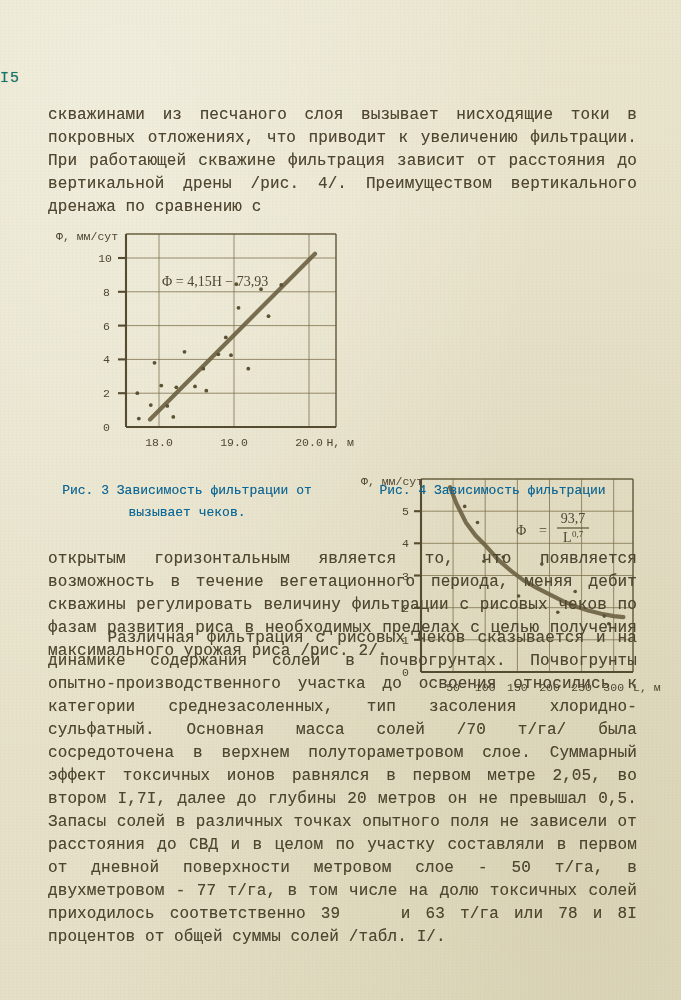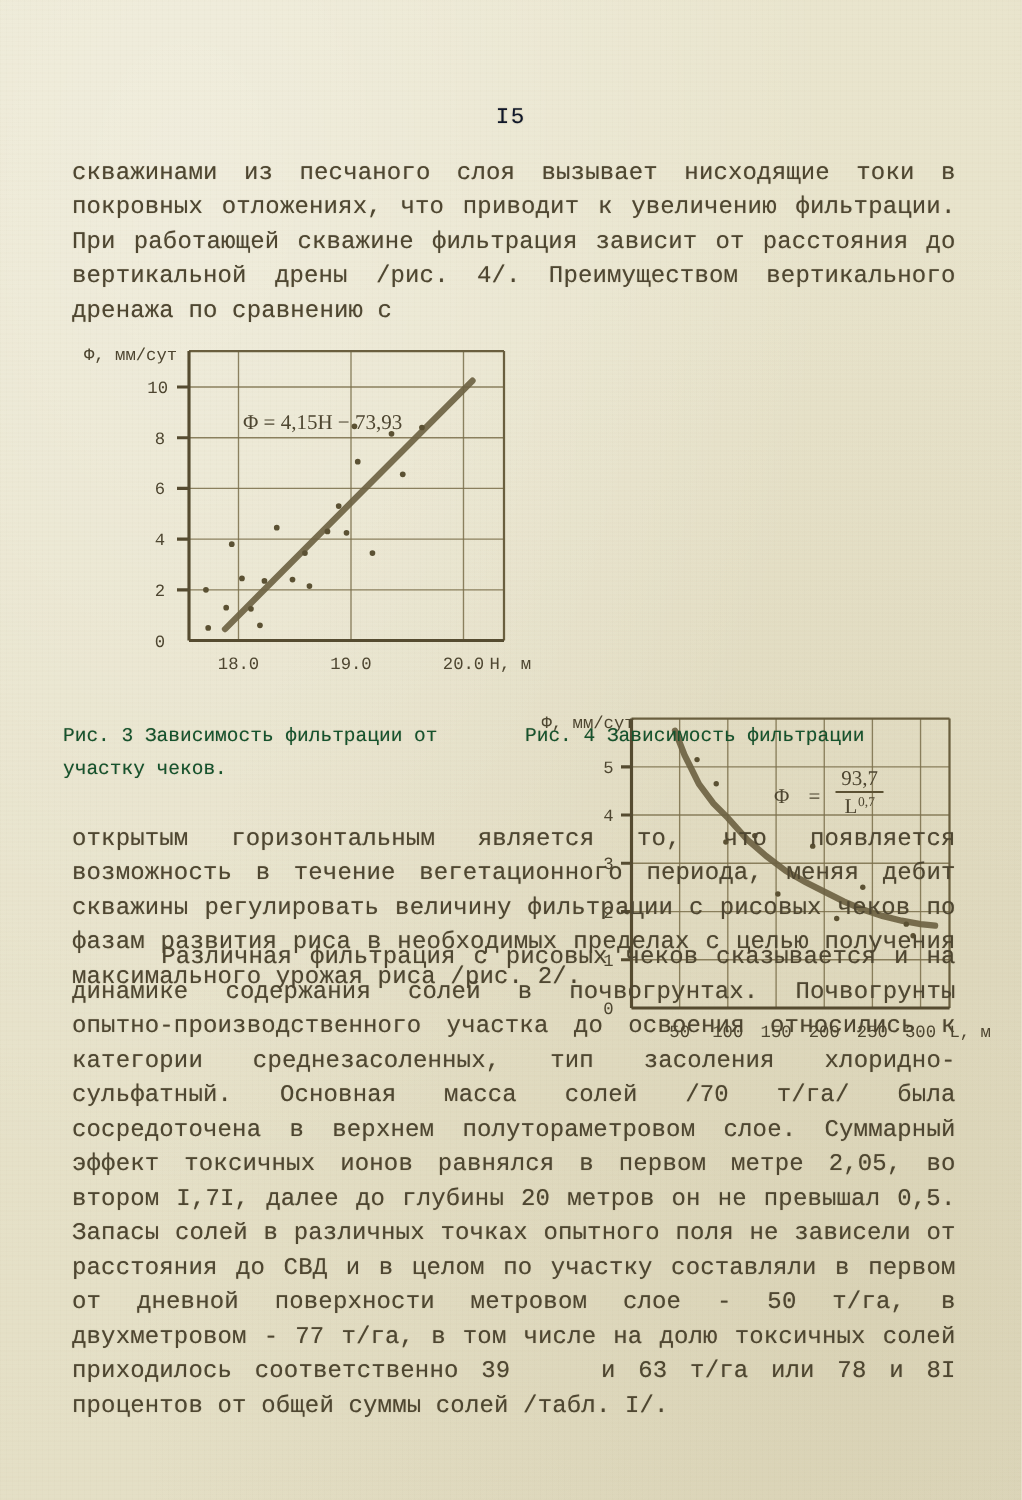--- a/index.html
+++ b/index.html
@@ -23,24 +23,24 @@
   .noise{
     position:absolute;inset:0;opacity:.30;pointer-events:none;z-index:1;
     background-image:
       repeating-linear-gradient(0deg, rgba(120,105,65,.05) 0 1px, rgba(0,0,0,0) 1px 3px),
       repeating-linear-gradient(90deg, rgba(120,105,65,.045) 0 1px, rgba(0,0,0,0) 1px 4px);
   }
   .page{position:absolute;inset:0;z-index:2;}
 
   .pageno{
     position:absolute;top:70px;left:0;right:0;
-    text-align:center;
+    text-align:left;
     font-family:"Liberation Mono", monospace;
     font-size:15px;letter-spacing:1px;
-    color:#0f172a;
+    color:#0f766e;
     text-shadow:0 0 1px rgba(90,80,50,.55);
   }
 
   .body-text{
     position:absolute;
     left:48px;right:44px;
     font-family:"Liberation Mono", monospace;
     font-size:16px;
     line-height:23px;
     color:#4e4631;
@@ -58,21 +58,22 @@
   .fig{position:absolute;top:0;}
   .fig1{left:38px;}
   .fig2{left:345px;}
 
   .plotwrap{position:relative;}
   svg{display:block;}
 
   .caption{
     position:absolute;
     font-family:"Liberation Mono", monospace;
-    font-size:13px;line-height:22px;color:#14532d;
+    font-size:13px;line-height:22px;color:#0369a1;
+    text-align:center;
     text-shadow:0 0 .6px rgba(85,75,45,.5);
   }
   .cap1{top:480px;left:42px;width:290px;}
   .cap2{top:480px;left:350px;width:285px;}
   .cap-l2{display:block;}
   .gridline{stroke:#7a6e4a;stroke-width:.9;opacity:.85;}
   .axisline{stroke:#554b30;stroke-width:2.1;}
   .frameline{stroke:#6a5f3f;stroke-width:1.5;}
   .trend{stroke:#6e6343;stroke-width:4.2;fill:none;stroke-linecap:round;opacity:.92;}
   .pt{fill:#5b5133;}
@@ -255,21 +256,21 @@
           <circle cx="214.2" cy="124.5" r="1.8"></circle>
           <circle cx="243.2" cy="149.1" r="1.8"></circle>
           <circle cx="247.7" cy="156.8" r="1.8"></circle>
         </g>
       </svg>
     </div>
   </div>
 
   <div class="caption cap1">
     <span>Рис. 3 Зависимость фильтрации от</span>
-    <span class="cap-l2">участку чеков.</span>
+    <span class="cap-l2">вызывает чеков.</span>
   </div>
   <div class="caption cap2">
     <span>Рис. 4 Зависимость фильтрации</span>
   </div>
 
   <div class="body-text para-mid">
     <p>открытым горизонтальным является то, что появляется возможность в течение вегетационного периода, меняя дебит скважины регулировать величину фильтрации с рисовых чеков по фазам развития риса в необходимых пределах с целью получения максимального урожая риса /рис. 2/.</p>
   </div>
 
   <div class="body-text para-last">

